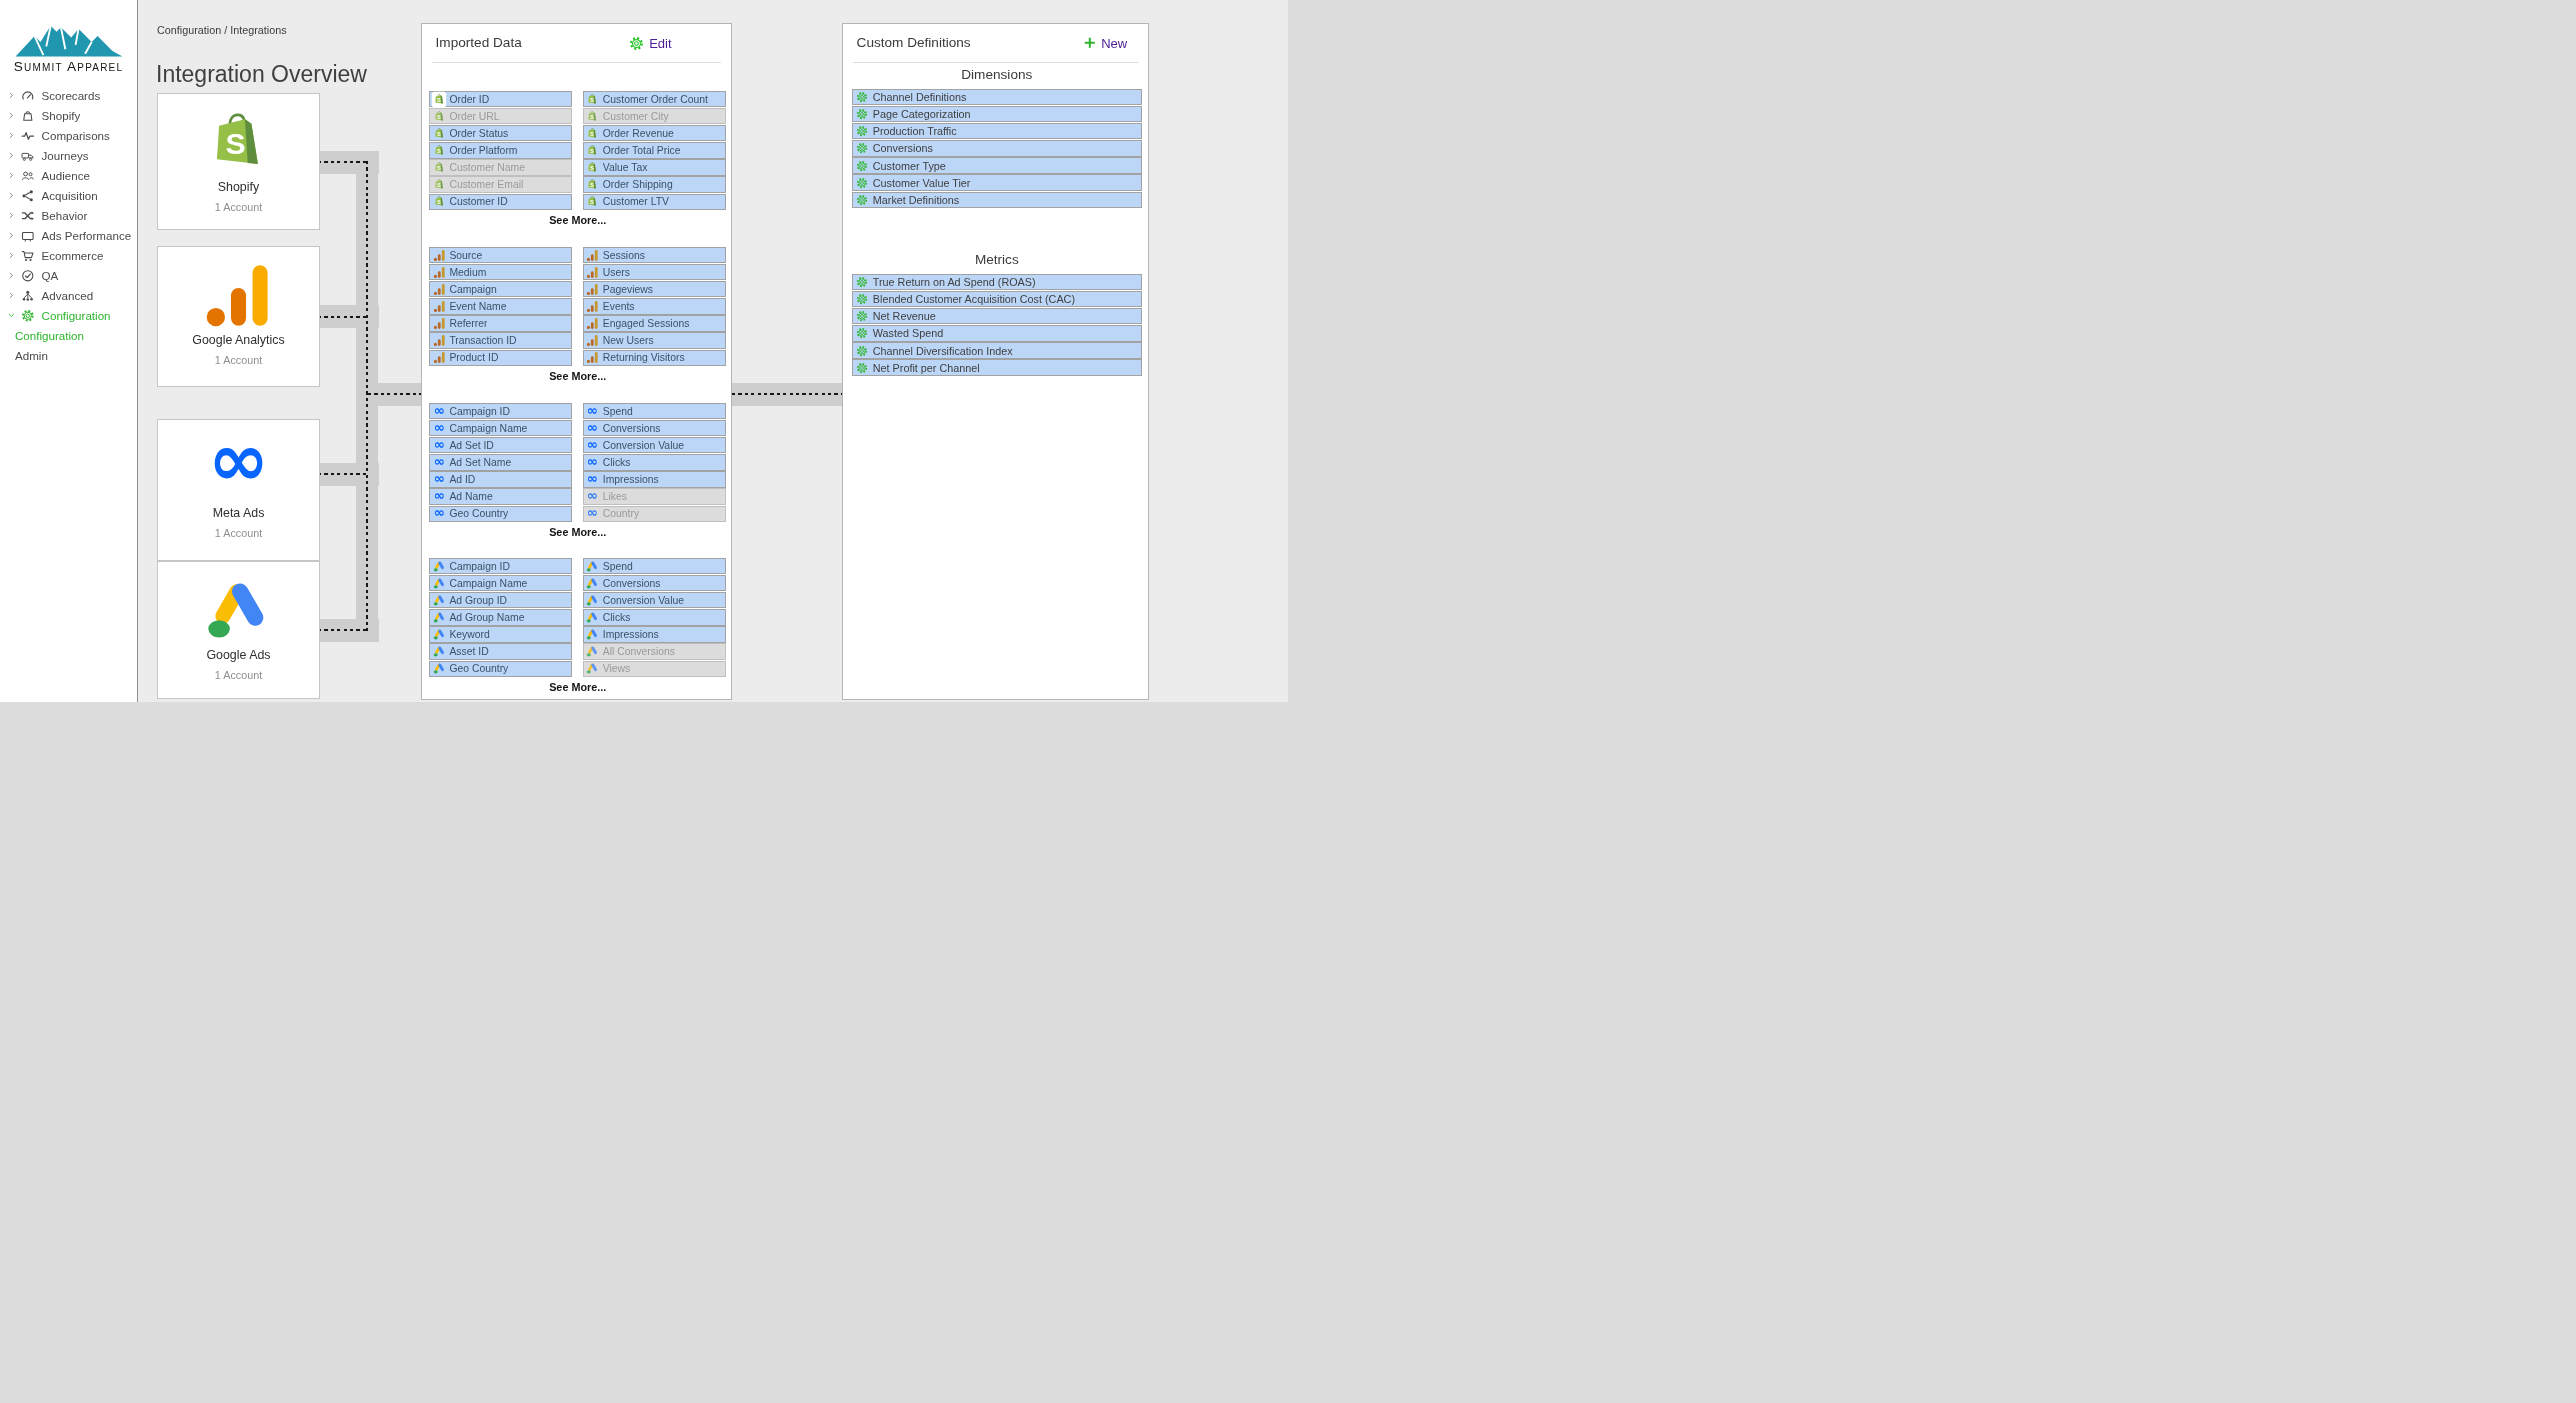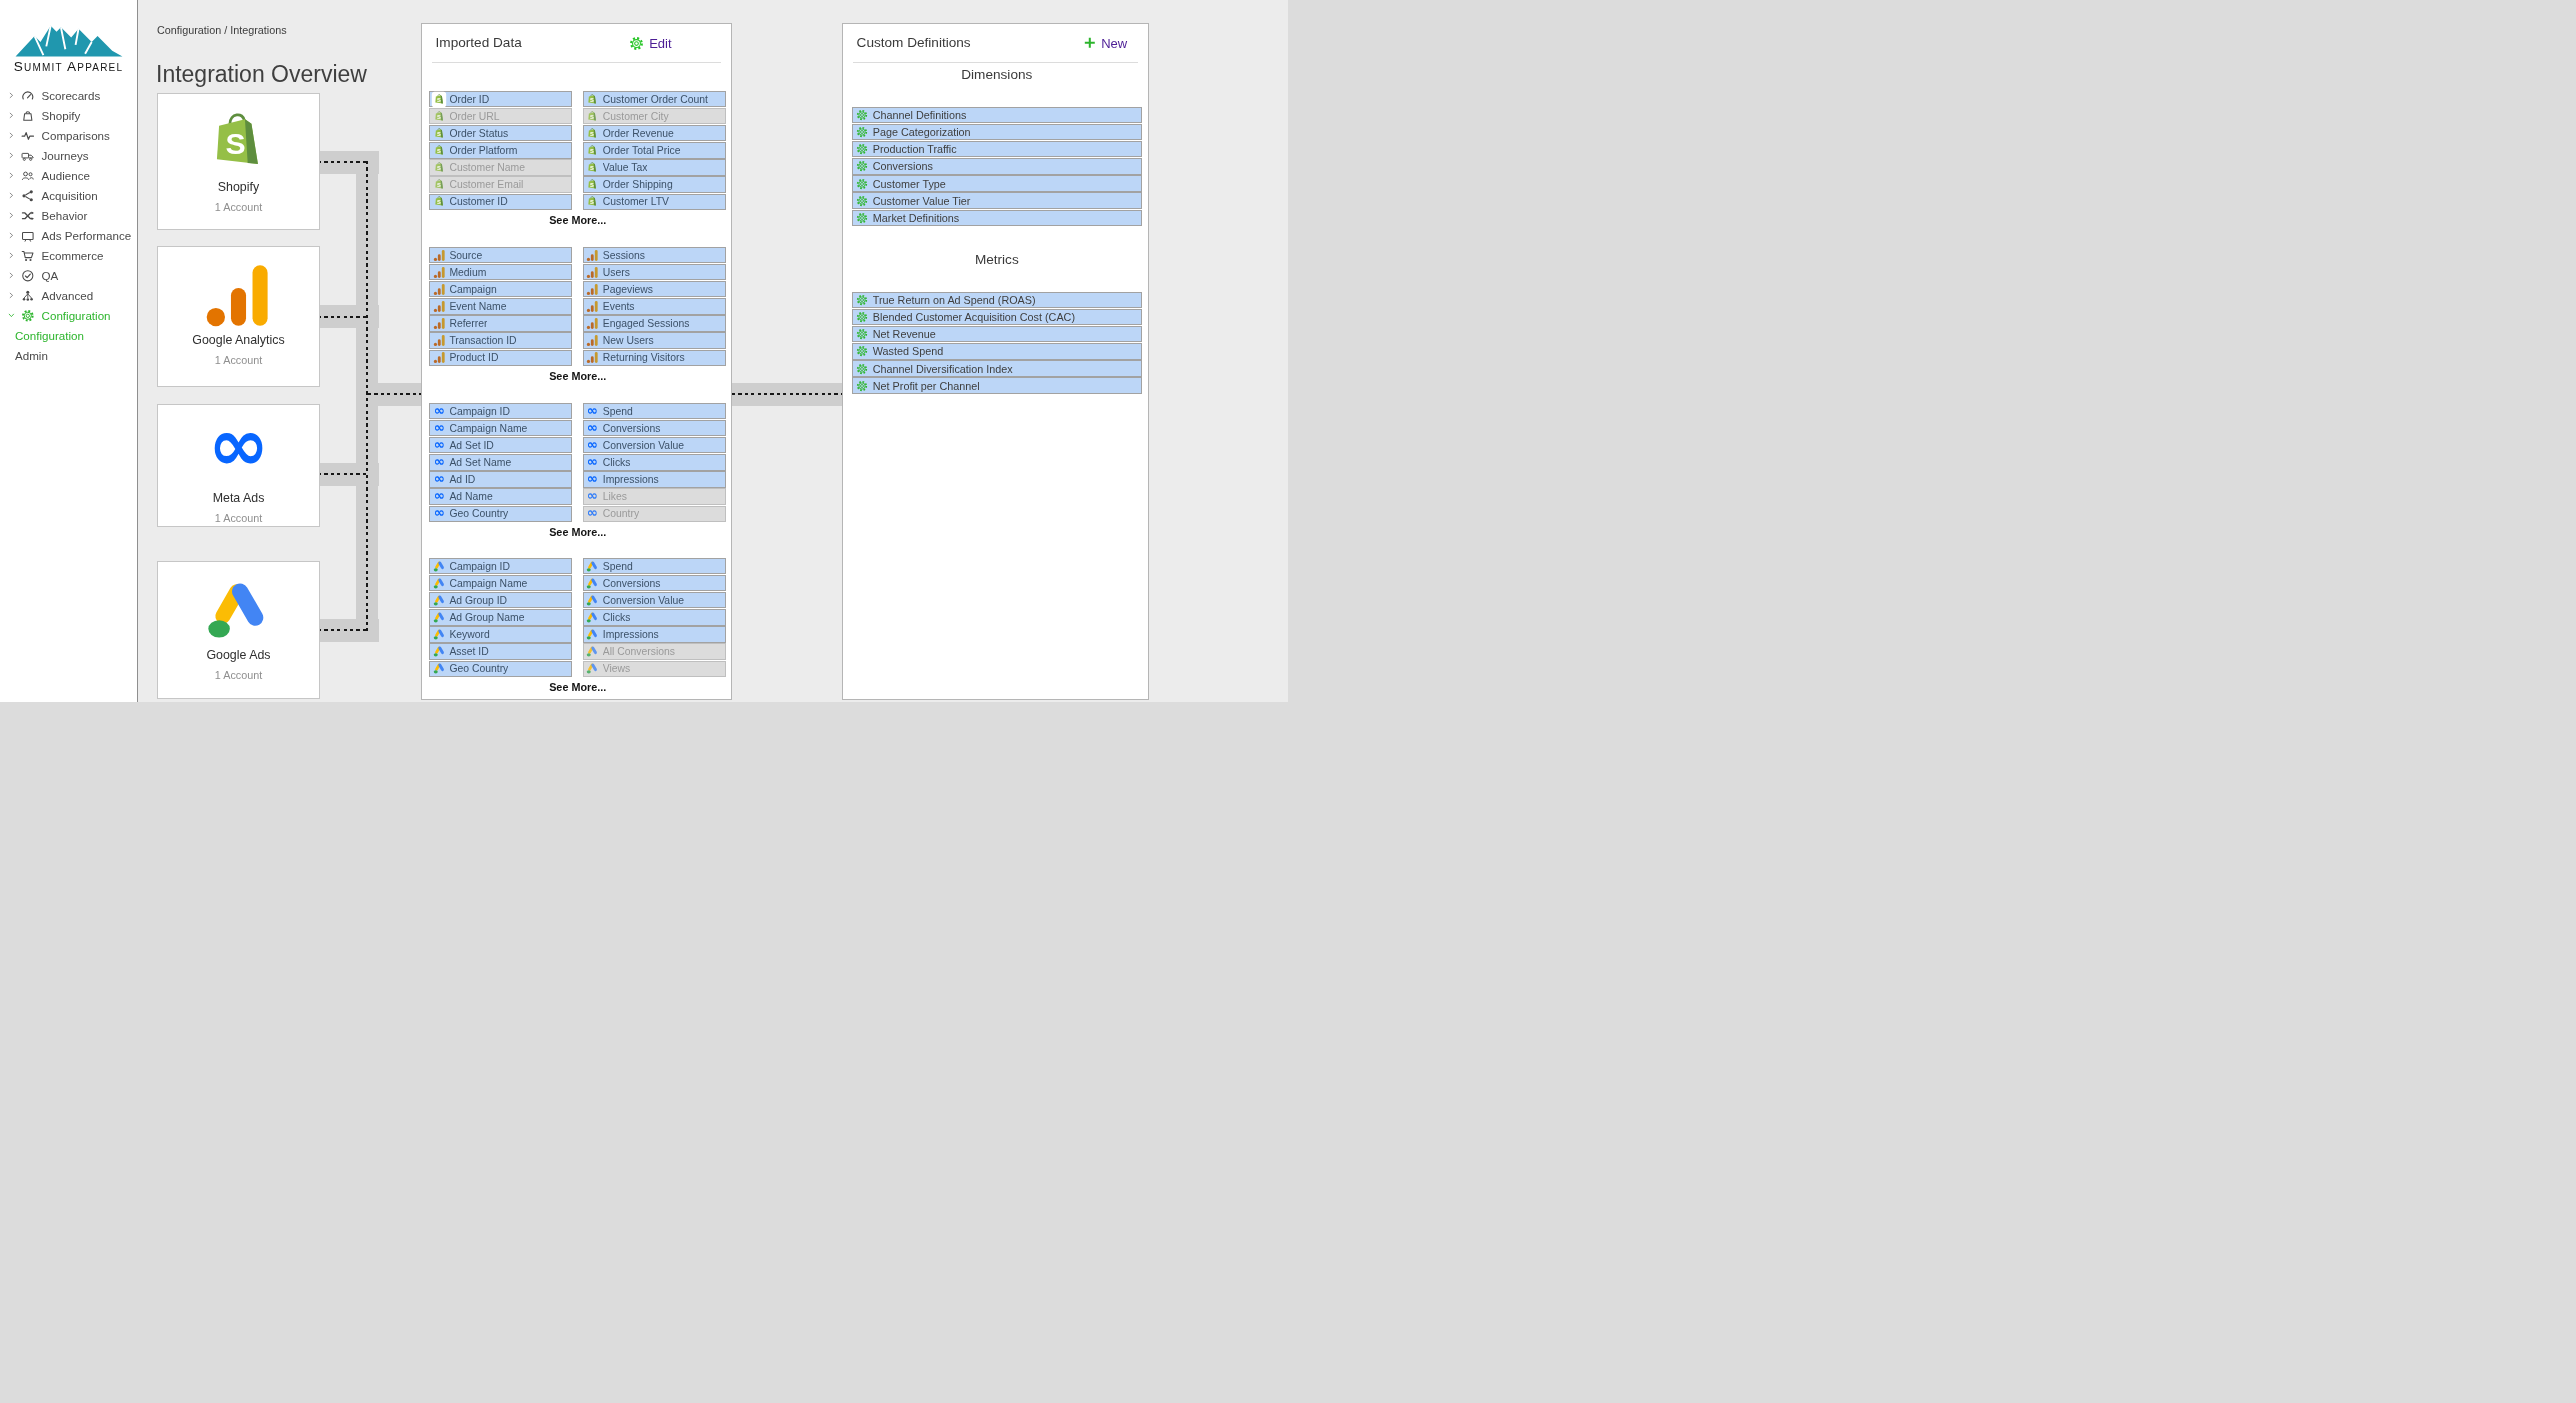--- a/index.html
+++ b/index.html
@@ -24,21 +24,21 @@
   .nav-child .nlabel{margin-left:0;}
   .nav-child.active .nlabel{color:#2db52d;}
   
   .breadcrumb{position:absolute;left:157px;top:24px;font-size:10.8px;color:#3c3c3c;cursor:pointer;}
   .page-title{position:absolute;left:156px;top:46px;font-size:23px;font-weight:500;color:#3f3f3f;}
   
   .int-card{position:absolute;left:157px;width:163px;background:#fff;border:0.8px solid #c6c6c6;
             box-sizing:border-box;display:flex;flex-direction:column;align-items:center;cursor:pointer;}
   .card-0{top:93px;height:137px;}
   .card-1{top:246px;height:141px;}
-  .card-2{top:404px;height:123px;}
+  .card-2{top:419px;height:142px;}
   .card-3{top:561px;height:138px;}
   .logo-box{height:69px;margin-top:13.6px;display:flex;align-items:center;justify-content:center;}
   .logo{width:69px;height:69px;}
   .card-name{font-size:12.4px;color:#2f2f2f;font-weight:500;margin-top:3.2px;}
   .card-sub{font-size:10.8px;color:#8f8f8f;margin-top:7.2px;}
   
   .cbar{position:absolute;background:#cecece;}
   .dash-h{position:absolute;height:2px;
           background:repeating-linear-gradient(90deg,#161616 0 3.2px,transparent 3.2px 6.4px);}
   .dash-v{position:absolute;width:2px;
@@ -68,21 +68,21 @@
   .cicon.boxed{background:#fff;border-radius:1.6px;box-shadow:0 0 0 1.2px #fff;}
   .chip .clabel{font-size:10.4px;color:#3c5168;white-space:nowrap;overflow:hidden;}
   .chip.disabled{background:#dcdcdc;border-color:#bfbfbf;}
   .chip.disabled .clabel{color:#9a9a9a;}
   .chip.disabled .cicon{opacity:.8;}
   .see-more{text-align:center;font-size:10.8px;font-weight:700;color:#141414;margin-top:3.2px;cursor:pointer;}
   
   .defs-section{position:absolute;left:8.8px;width:290px;}
   #defs-0{top:43px;} #defs-1{top:228px;}
   .defs-heading{text-align:center;font-size:13.6px;font-weight:500;color:#3a3a3a;height:21px;}
-  .def-list{margin-top:19px;display:flex;flex-direction:column;}
+  .def-list{margin-top:1px;display:flex;flex-direction:column;}
   .def-chip{display:flex;align-items:center;height:16.3px;margin-bottom:0.8px;background:#bcd6f7;
             border:0.8px solid #a2a2a2;box-sizing:border-box;cursor:pointer;}
   .def-chip .cicon{width:12px;height:12px;margin:0 4.8px 0 3.2px;flex:0 0 12px;color:#2db52d;}
   .def-chip .clabel{font-size:10.8px;color:#3e3e3e;white-space:nowrap;}
   svg{display:block;}
 </style>
 </head>
 <body>
 
 <svg width="0" height="0" style="position:absolute" aria-hidden="true">

